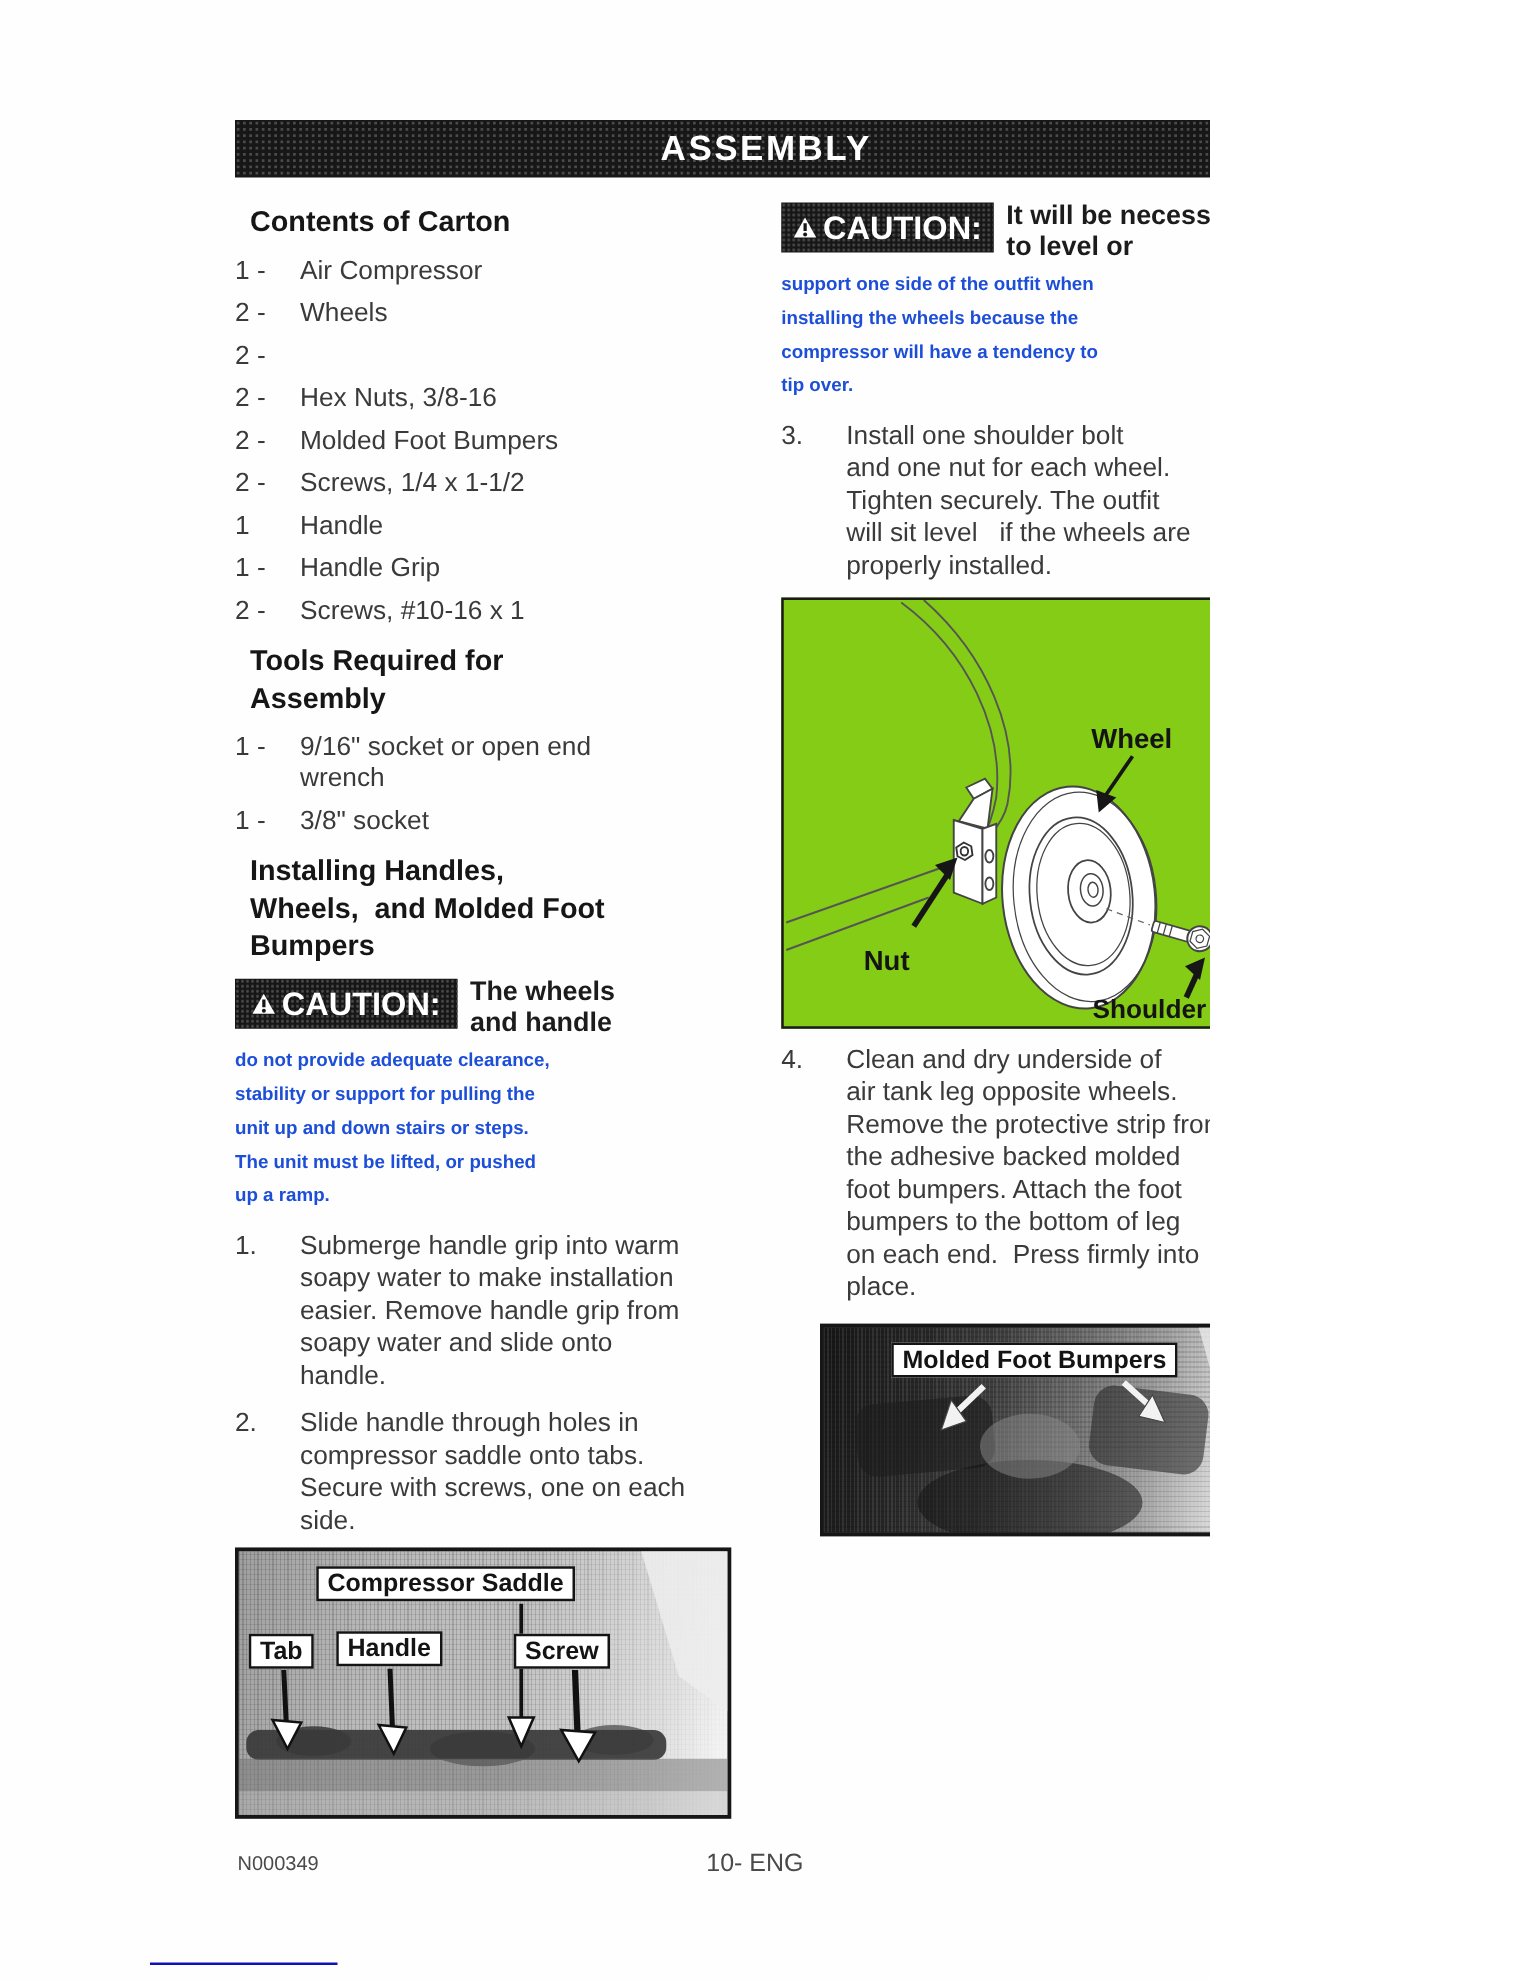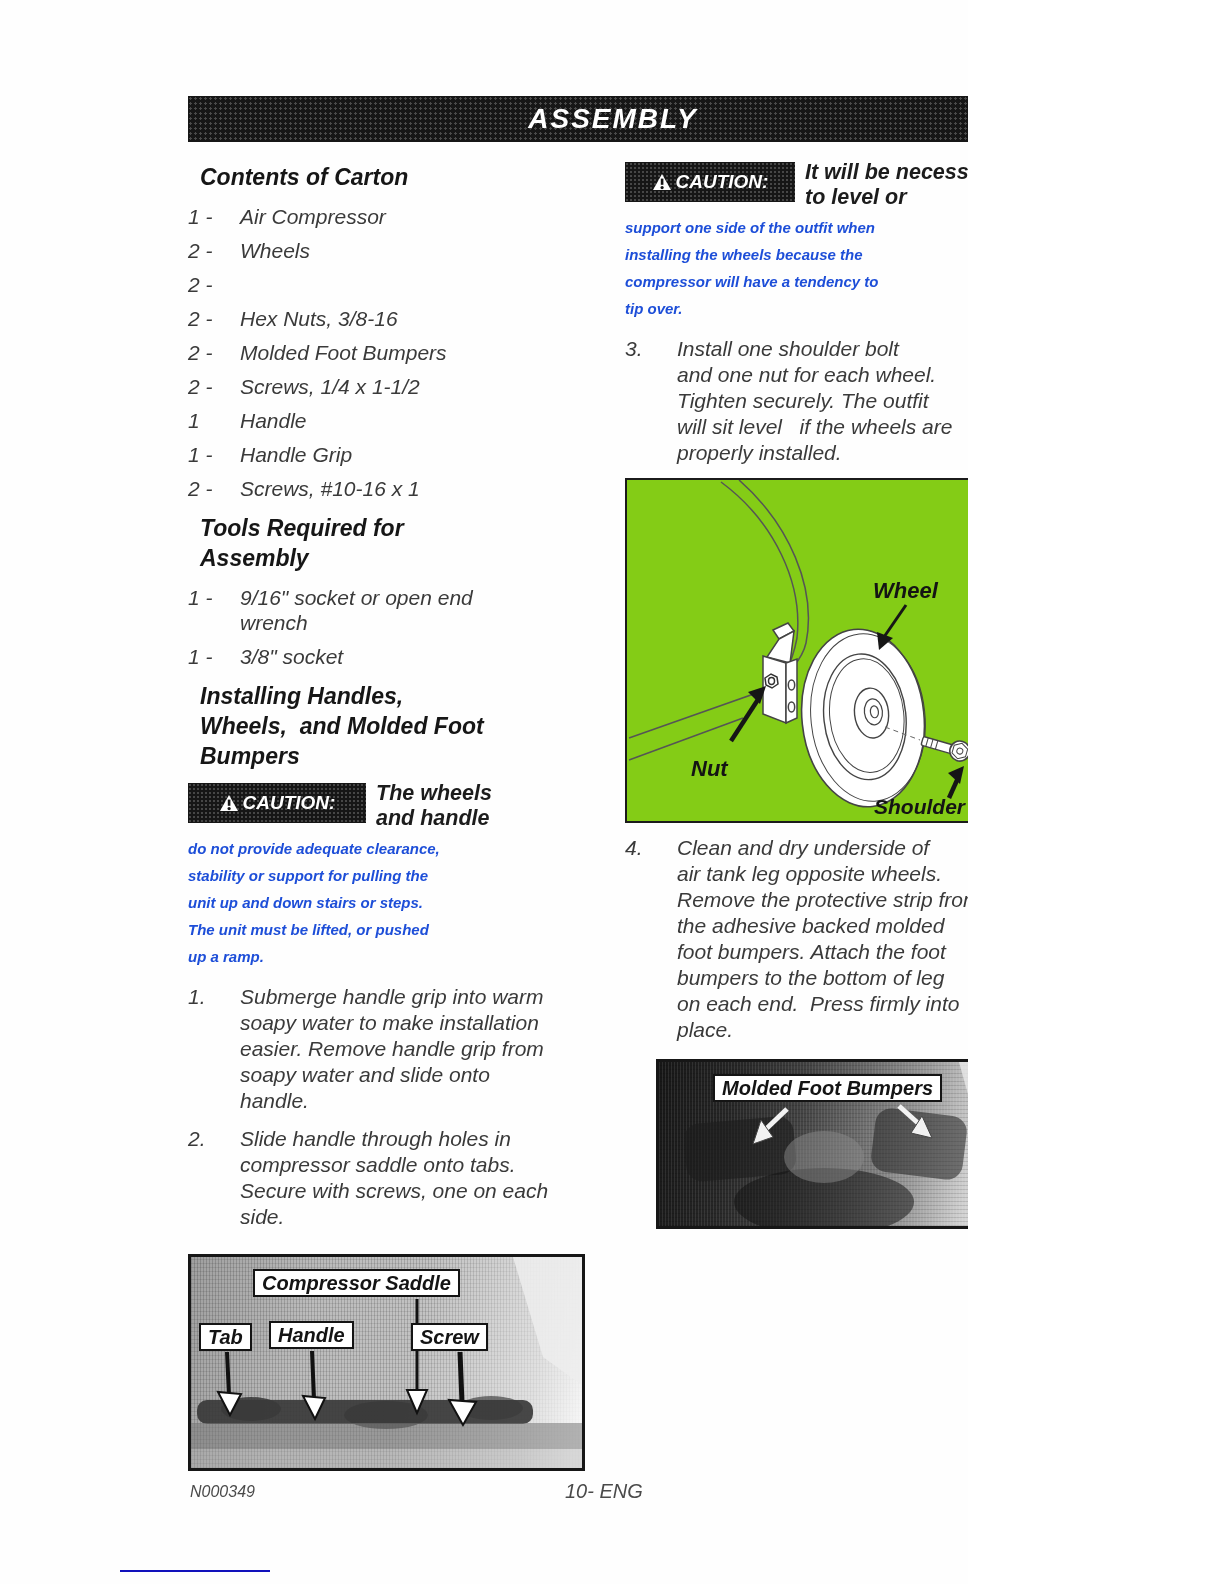--- a/index.html
+++ b/index.html
@@ -1,20 +1,19 @@
 <!DOCTYPE html>
 <html><head>
 <meta charset="utf-8">
 <style>
   html,body { margin:0; padding:0; background:#fff; }
   .page {
     position:relative; width:968px; height:1584px; overflow:hidden;
     background:#fefefe; color:#3a3a3a;
     font-family:"Liberation Sans","DejaVu Sans",sans-serif;
-    font-style:italic;
   }
   
   .header-bar {
     position:absolute; left:188px; top:96px; width:850px; height:46px;
     background-color:#171717;
     background-image:radial-gradient(circle,#4b4b4b 1px,transparent 1.4px);
     background-size:5px 5px;
     display:flex; align-items:center; justify-content:center;
   }
   .header-bar .title { color:#fff; font-weight:bold; font-size:28px; letter-spacing:2px; }
@@ -38,39 +37,39 @@
   .step-num { width:52px; flex:none; }
   .step-text { flex:1; }
 
   
   .caution-row { display:flex; align-items:flex-start; margin-top:10px; }
   .caution-box {
     flex:none; width:178px; height:40px;
     background-color:#161616;
     background-image:radial-gradient(circle,#474747 1px,transparent 1.3px);
     background-size:4px 4px;
-    color:#fff; font-weight:bold; font-size:19px;
+    color:#fff; font-weight:bold; font-size:26px;
     display:flex; align-items:center; justify-content:center; gap:4px;
   }
   .caution-intro {
     font-weight:bold; white-space:pre-line; font-size:21.5px; line-height:25px;
     color:#1c1c1c; margin-left:10px; margin-top:-2px;
   }
   .caution-body {
     font-weight:bold; font-size:15px; line-height:27px; color:#1d4ed8;
     margin:4px 0 0 0; white-space:pre-line;
   }
 
   
   .diagram {
     position:relative; margin-top:12px; width:389px; height:341px;
     border:2px solid #1b1b1b; background:#84cc16;
   }
   .photo-left {
-    position:relative; margin-top:24px; width:391px; height:211px;
+    position:relative; margin-top:8px; width:391px; height:211px;
     border:3px solid #161616; background-color:#c7c7c7;
     background-image:
       linear-gradient(103deg, rgba(40,40,40,.25) 0%, rgba(120,120,120,.15) 30%,
         rgba(150,150,150,.10) 55%, rgba(235,235,235,.70) 85%, rgba(250,250,250,.90) 97%),
       repeating-linear-gradient(90deg, rgba(0,0,0,.16) 0 1px, rgba(255,255,255,0) 1px 3px),
       repeating-linear-gradient(0deg, rgba(0,0,0,.10) 0 1px, rgba(255,255,255,0) 1px 4px);
   }
   .photo-right {
     position:relative; margin-top:16px; margin-left:31px; width:336px; height:164px;
     border:3px solid #161616; background-color:#4c4c4c;

